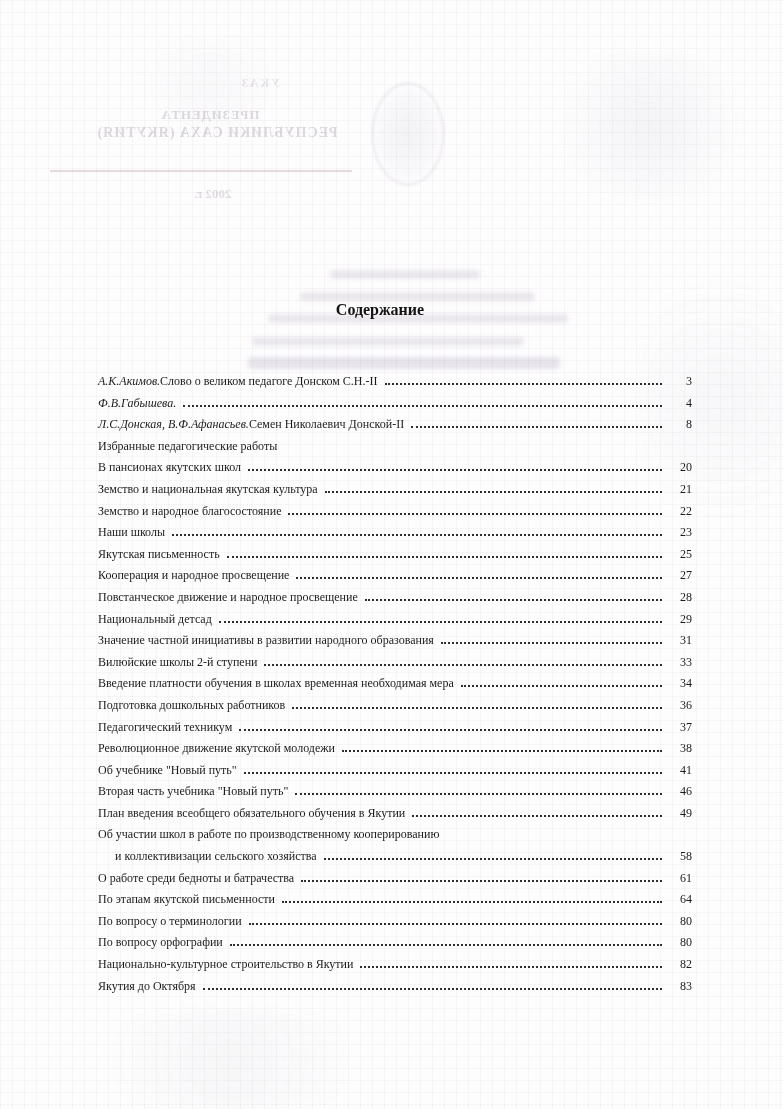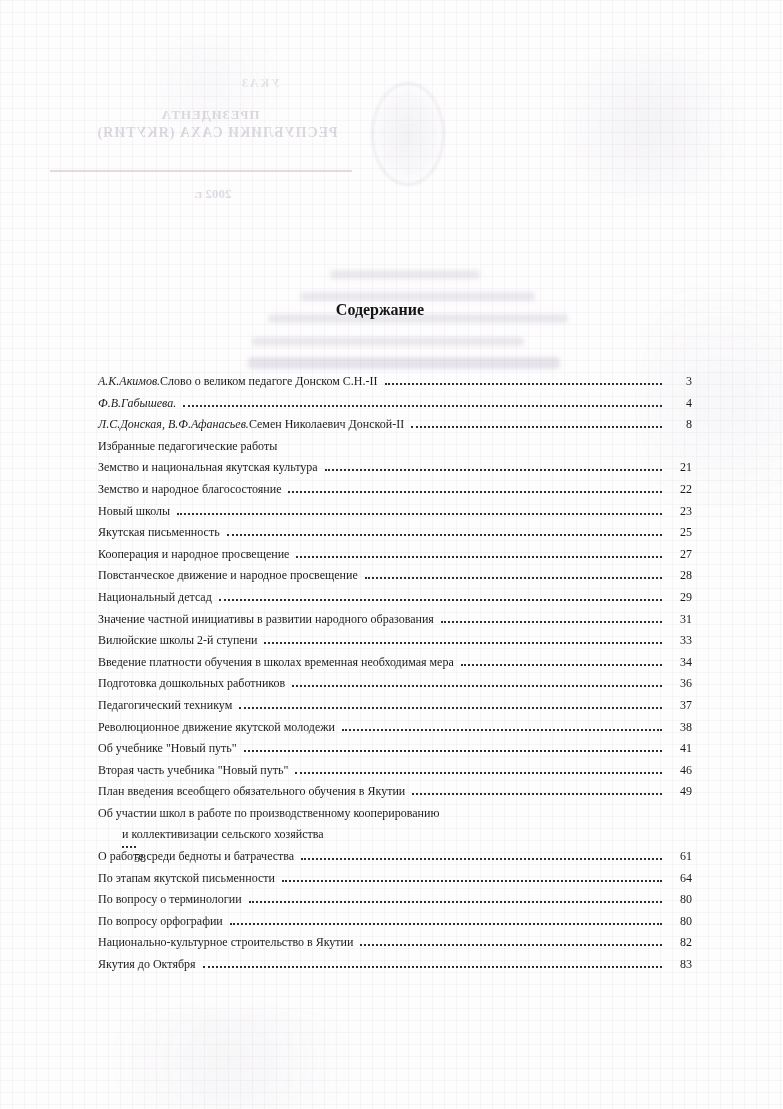--- a/index.html
+++ b/index.html
@@ -74,21 +74,21 @@
     position:absolute;z-index:2;
     left:98px;width:594px;top:371px;
     font-size:12px;
   }
   .row{
     display:flex;align-items:baseline;
     line-height:21.6px;height:21.6px;
     white-space:nowrap;
   }
   .row.bold{font-weight:normal;}
-  .row.indent{padding-left:17px;flex-direction:column;}
+  .row.indent{padding-left:17px;}
   .authors{font-style:italic;}
   .leader{
     flex:1 1 auto;min-width:14px;
     border-bottom:2px dotted #2e2e2e;
     margin:0 6px 0 7px;
   }
   .page-num{min-width:24px;text-align:right;}
 </style>
 </head>
 <body>
@@ -134,31 +134,36 @@
       <div class="row">
         <span class="authors">Л.С.Донская, В.Ф.Афанасьев. </span>
         <span class="title">Семен Николаевич Донской-II</span>
         <span class="leader"></span>
         <span class="page-num">8</span>
       </div>
       <div class="row bold">
         <span class="title">Избранные педагогические работы</span>
       </div>
       <div class="row">
+        <span class="title">В пансионах якутских школ</span>
+        <span class="leader"></span>
+        <span class="page-num">20</span>
+      </div>
+      <div class="row">
         <span class="title">Земство и национальная якутская культура</span>
         <span class="leader"></span>
         <span class="page-num">21</span>
       </div>
       <div class="row">
         <span class="title">Земство и народное благосостояние</span>
         <span class="leader"></span>
         <span class="page-num">22</span>
       </div>
       <div class="row">
-        <span class="title">Новый школы</span>
+        <span class="title">Наши школы</span>
         <span class="leader"></span>
         <span class="page-num">23</span>
       </div>
       <div class="row">
         <span class="title">Якутская письменность</span>
         <span class="leader"></span>
         <span class="page-num">25</span>
       </div>
       <div class="row">
         <span class="title">Кооперация и народное просвещение</span>

